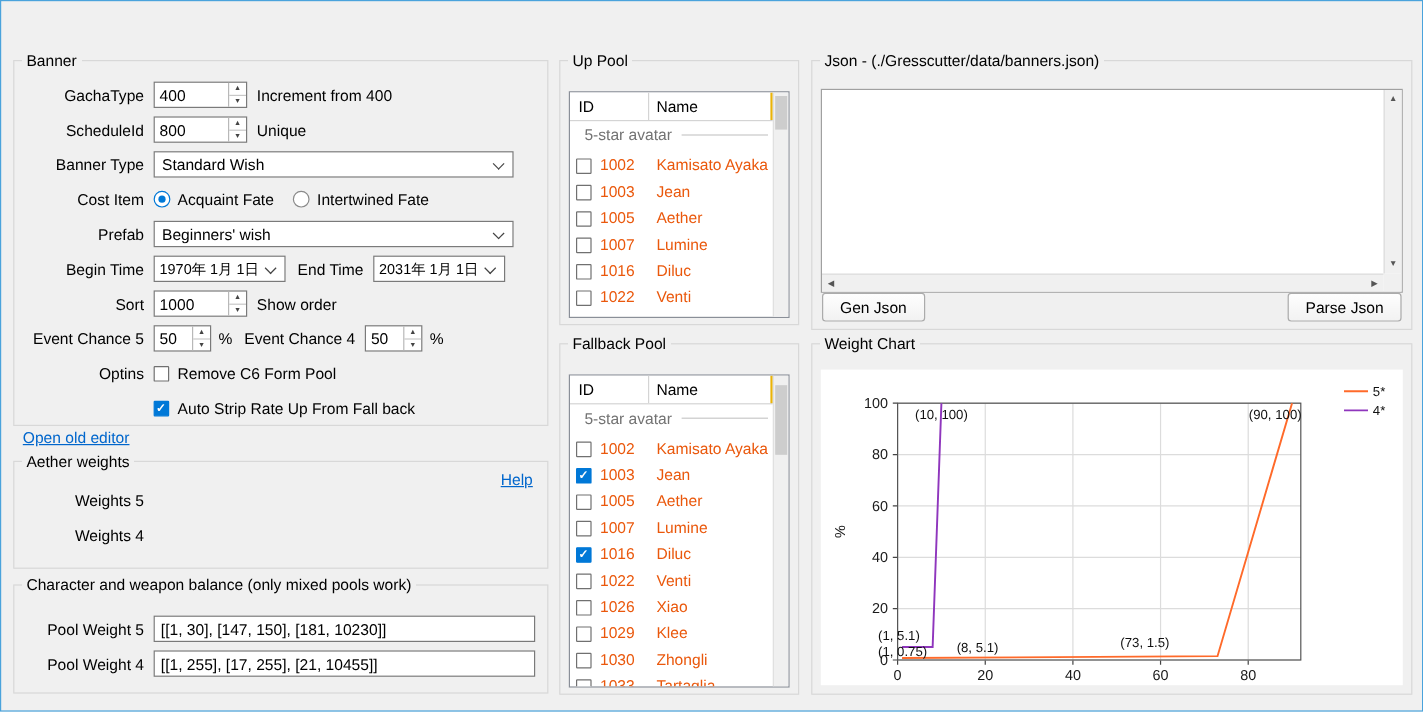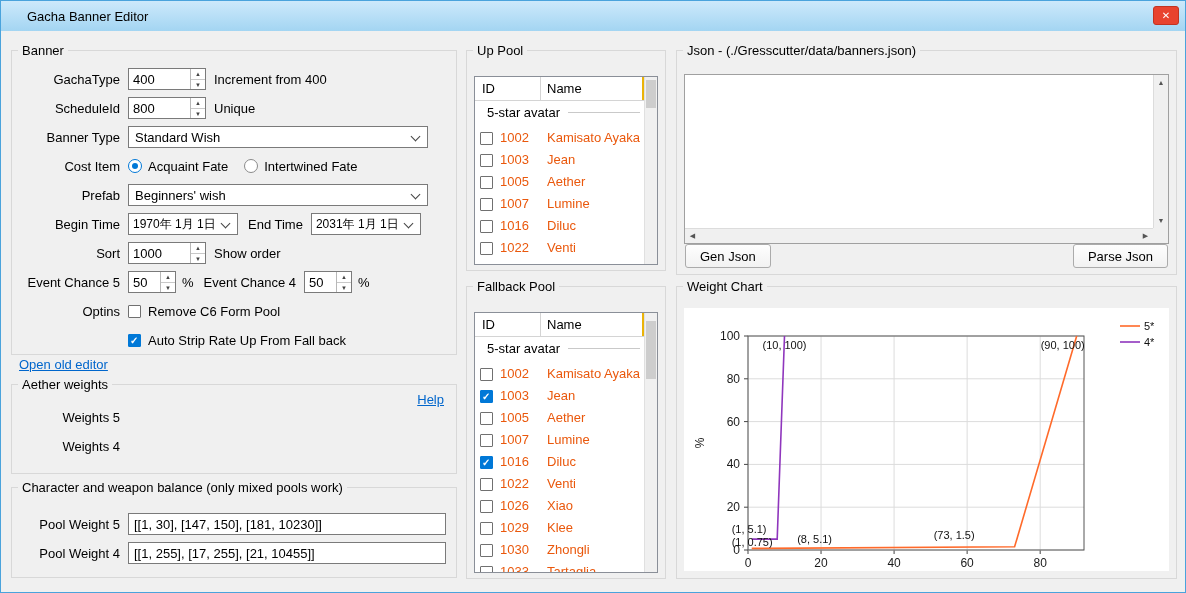--- a/index.html
+++ b/index.html
@@ -38,21 +38,21 @@
   .old-editor-link{position:absolute;left:18px;top:356px}
   .help-link{position:absolute;right:12px;top:0}
   .tinput{height:22px;background:#fff;border:1px solid #7a7a7a;padding:0 5px;display:flex;align-items:center;flex:none;overflow:hidden}
   .tinput span{white-space:nowrap}
   
   .pool{position:absolute;left:7px;right:7px;top:18px;bottom:5px;background:#fff;border:1px solid #8a8f98;overflow:hidden}
   .pool-header{position:absolute;left:0;right:13px;top:0;height:24px;display:flex;border-bottom:1px solid #d4d4d4;background:#fff}
   .pool-header .col-id{width:66px;padding-left:7px;display:flex;align-items:center;border-right:1px solid #d4d4d4;cursor:pointer}
   .pool-header .col-name{flex:1;padding-left:6px;display:flex;align-items:center;border-right:2px solid #eab308;cursor:pointer}
   .pool-body{position:absolute;left:0;right:13px;top:24px;bottom:0;overflow:hidden}
-  .pool-section{display:flex;align-items:center;height:22px;padding:0 4px 0 12px;color:#000000}
+  .pool-section{display:flex;align-items:center;height:22px;padding:0 4px 0 12px;color:#737373}
   .pool-section .sec-line{flex:1;height:1px;background:#c9c9c9;margin-left:8px}
   .pool-row{display:flex;align-items:flex-end;height:22px;padding-left:5px}
   .pool-row .cb{margin-right:7px}
   .pool-row .pid{width:47px;color:#ea580c}
   .pool-row .pname{color:#ea580c;white-space:nowrap}
   .pool-scroll{position:absolute;right:0;top:0;bottom:0;width:13px;background:#f0f0f0;border-left:1px solid #e0e0e0}
   .pool-scroll .thumb{position:absolute;left:1px;right:1px;background:#cdcdcd;cursor:pointer}
   
   .jsonbox{position:absolute;left:7px;right:7px;top:16px;height:170px;background:#fff;border:1px solid #a0a0a0}
   .json-content{position:absolute;left:0;top:0;right:15px;bottom:15px;padding:3px 5px;white-space:pre;overflow:hidden;cursor:text}
@@ -81,26 +81,20 @@
   #up-pool-group{left:465px;top:42px;width:200px;height:228px}
   #fallback-pool-group{left:465px;top:278px;width:200px;height:300px}
   #json-group{left:675px;top:42px;width:501px;height:232px}
   #chart-group{left:675px;top:278px;width:501px;height:300px}
 </style>
 </head>
 <body>
 
 <div class="window">
 
-  <div class="titlebar">
-    <span class="title">Gacha Banner Editor</span>
-    <span class="close-btn">
-        <span>✕</span>
-      </span>
-  </div>
 
   <fieldset class="group" id="banner-group">
     <legend>Banner</legend>
     <div class="gform">
       <div class="frow">
         <span class="flabel">GachaType</span>
         <div class="spin w78">
           <span class="spin-val">400</span>
           <span class="spin-btns">
               <i class="up">▲</i>

